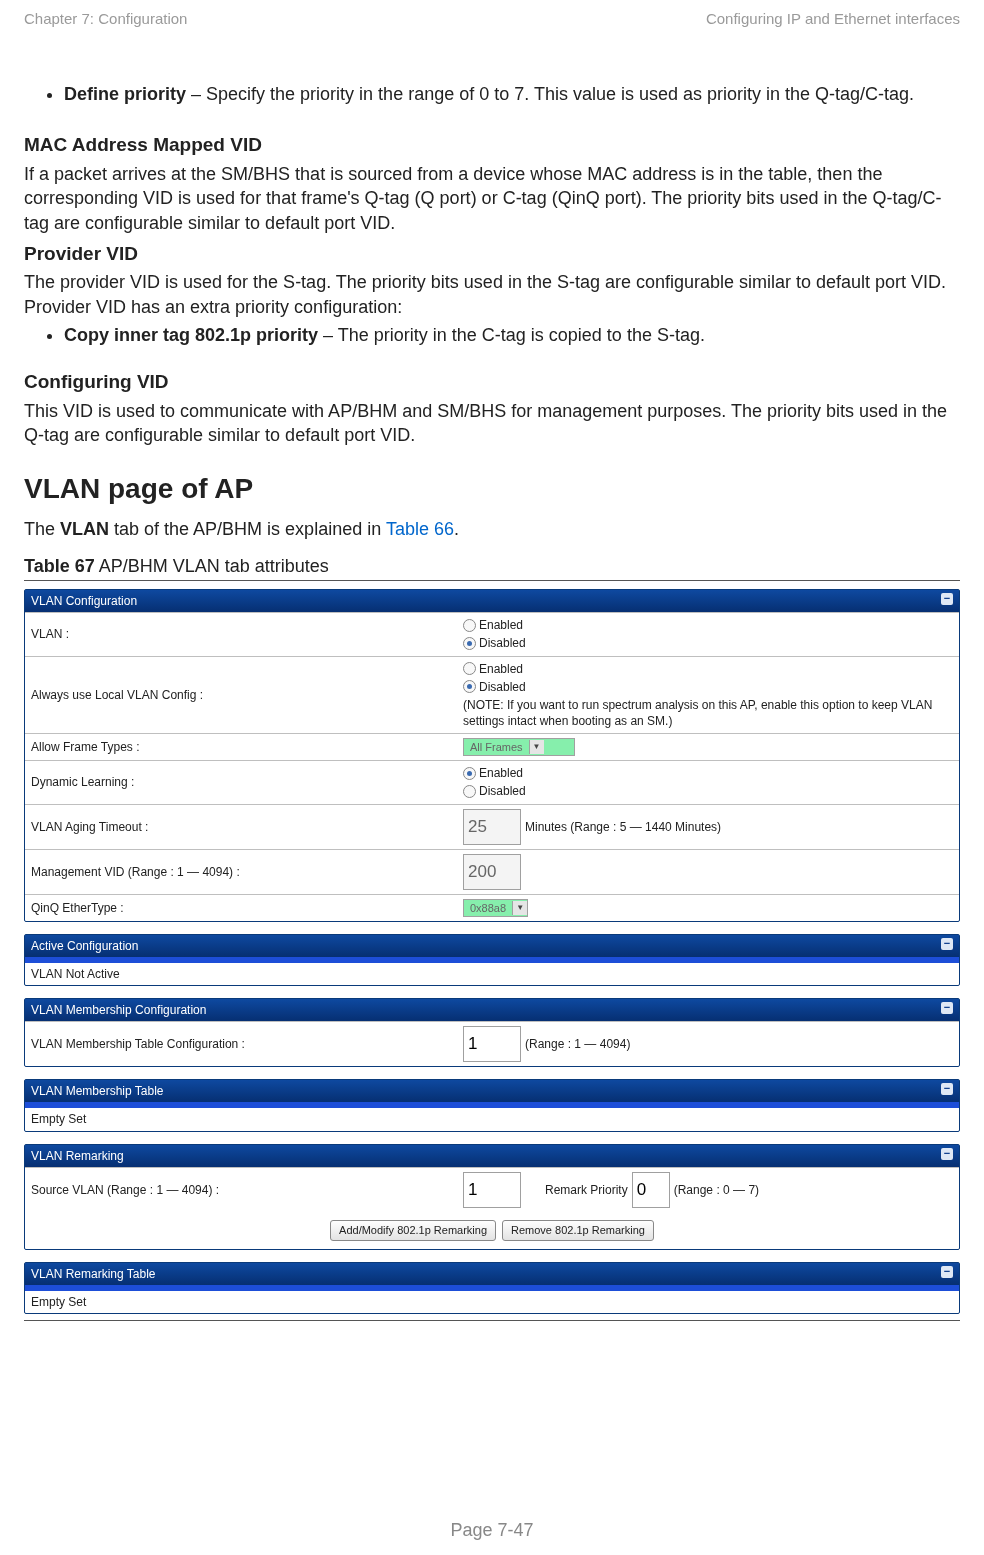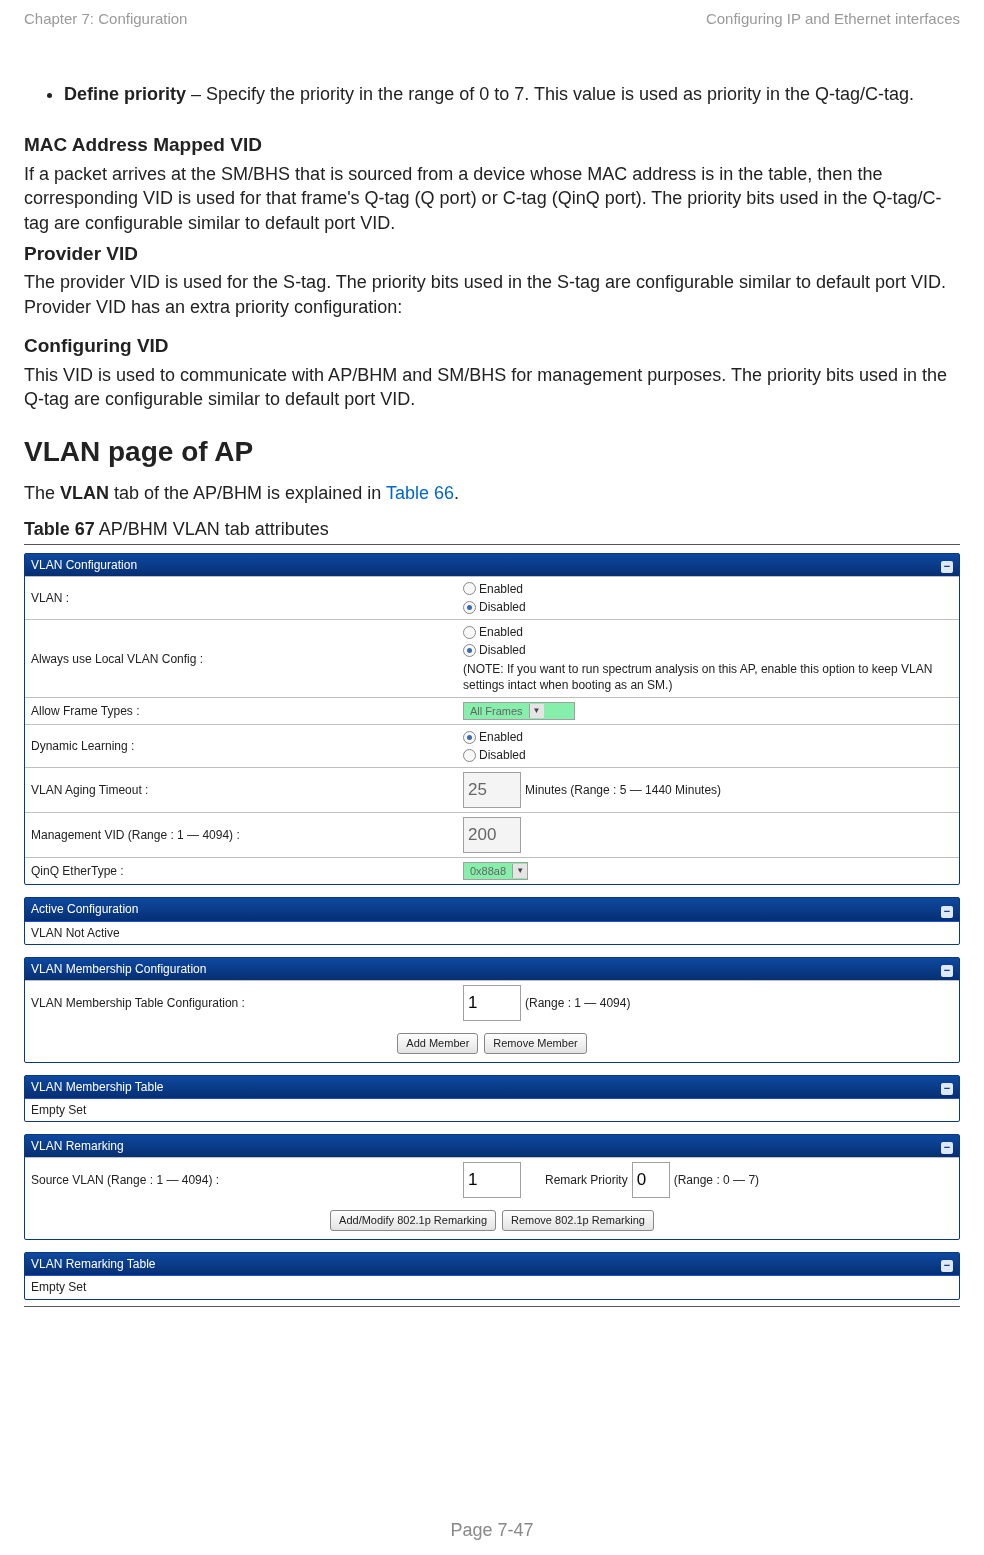--- a/index.html
+++ b/index.html
@@ -31,21 +31,21 @@
     list-style: disc;
     margin: 0 0 26px 0;
     padding-left: 40px;
   }
   ul.bul li {
     margin-bottom: 6px;
   }
   .subhead {
     font-weight: bold;
     font-size: 19px;
-    margin-top: 14px;
+    margin-top: 22px;
     margin-bottom: 4px;
   }
   .para {
     margin-bottom: 4px;
   }
   h2.section {
     font-family: Arial, Helvetica, sans-serif;
     font-weight: bold;
     font-size: 28px;
     margin: 22px 0 10px 0;
@@ -85,21 +85,21 @@
     background: #fff;
   }
   .panel-hdr {
     background: #0a3a8a;
     background: linear-gradient(#0e49a0, #062f72);
     color: #fff;
     font-size: 12px;
     padding: 3px 6px;
     display: flex;
     justify-content: space-between;
-    align-items: flex-end;
+    align-items: flex-start;
   }
   .panel-hdr .collapse {
     width: 12px;
     height: 12px;
     background: #dfe8f5;
     color: #0a3a8a;
     font-size: 11px;
     font-weight: bold;
     text-align: center;
     line-height: 11px;
@@ -192,21 +192,21 @@
   .fakebtn {
     border: 1px solid #888;
     background: linear-gradient(#fefefe, #e3e3e3);
     border-radius: 3px;
     font-size: 11px;
     padding: 2px 8px;
     color: #222;
   }
   .simple-body {
     padding: 3px 6px;
-    border-top: 1px solid #1d4ed8;
+    border-top: 6px solid #1d4ed8;
   }
   .centered-row {
     justify-content: center;
     gap: 6px;
     padding-top: 4px;
     padding-bottom: 4px;
   }
   .footer {
     position: absolute;
     bottom: 14px;
@@ -234,20 +234,25 @@
         <b>Define priority</b><span> – Specify the priority in the range of 0 to 7. This value is used as priority in the Q-tag/C-tag.</span>
       </li>
     </ul>
 
     <div class="subhead">MAC Address Mapped VID</div>
     <div class="para">If a packet arrives at the SM/BHS that is sourced from a device whose MAC address is in the table, then the corresponding VID is used for that frame's Q-tag (Q port) or C-tag (QinQ port). The priority bits used in the Q-tag/C-tag are configurable similar to default port VID.</div>
 
     <div class="subhead" style="margin-top:6px;">Provider VID</div>
     <div class="para">The provider VID is used for the S-tag. The priority bits used in the S-tag are configurable similar to default port VID. Provider VID has an extra priority configuration:</div>
 
+    <ul class="bul" style="margin-top:2px;margin-bottom:20px;">
+      <li>
+        <b>Copy inner tag 802.1p priority</b><span> – The priority in the C-tag is copied to the S-tag.</span>
+      </li>
+    </ul>
 
     <div class="subhead">Configuring VID</div>
     <div class="para">This VID is used to communicate with AP/BHM and SM/BHS for management purposes. The priority bits used in the Q-tag are configurable similar to default port VID.</div>
 
     <h2 class="section">VLAN page of AP</h2>
 
     <div class="para">
       <span>The </span><b>VLAN</b><span> tab of the AP/BHM is explained in </span><span class="link">Table 66</span><span>.</span>
     </div>
 
@@ -356,26 +361,20 @@
           <span>VLAN Membership Configuration</span>
           <span class="collapse">−</span>
         </div>
         <div class="form-row">
           <div class="form-cell-l">VLAN Membership Table Configuration :</div>
           <div class="form-cell-r">
             <span class="fakeinput white">1</span>
             <span>(Range : 1 — 4094)</span>
           </div>
         </div>
-        <div class="form-row centered-row" style="border-top:none;">
-          <div class="form-cell-r centered-row" style="justify-content:center;width:100%;">
-            <span class="fakebtn">Add Member</span>
-            <span class="fakebtn">Remove Member</span>
-          </div>
-        </div>
       </div>
 
       <div class="panel">
         <div class="panel-hdr">
           <span>VLAN Membership Table</span>
           <span class="collapse">−</span>
         </div>
         <div class="simple-body">Empty Set</div>
       </div>
 

